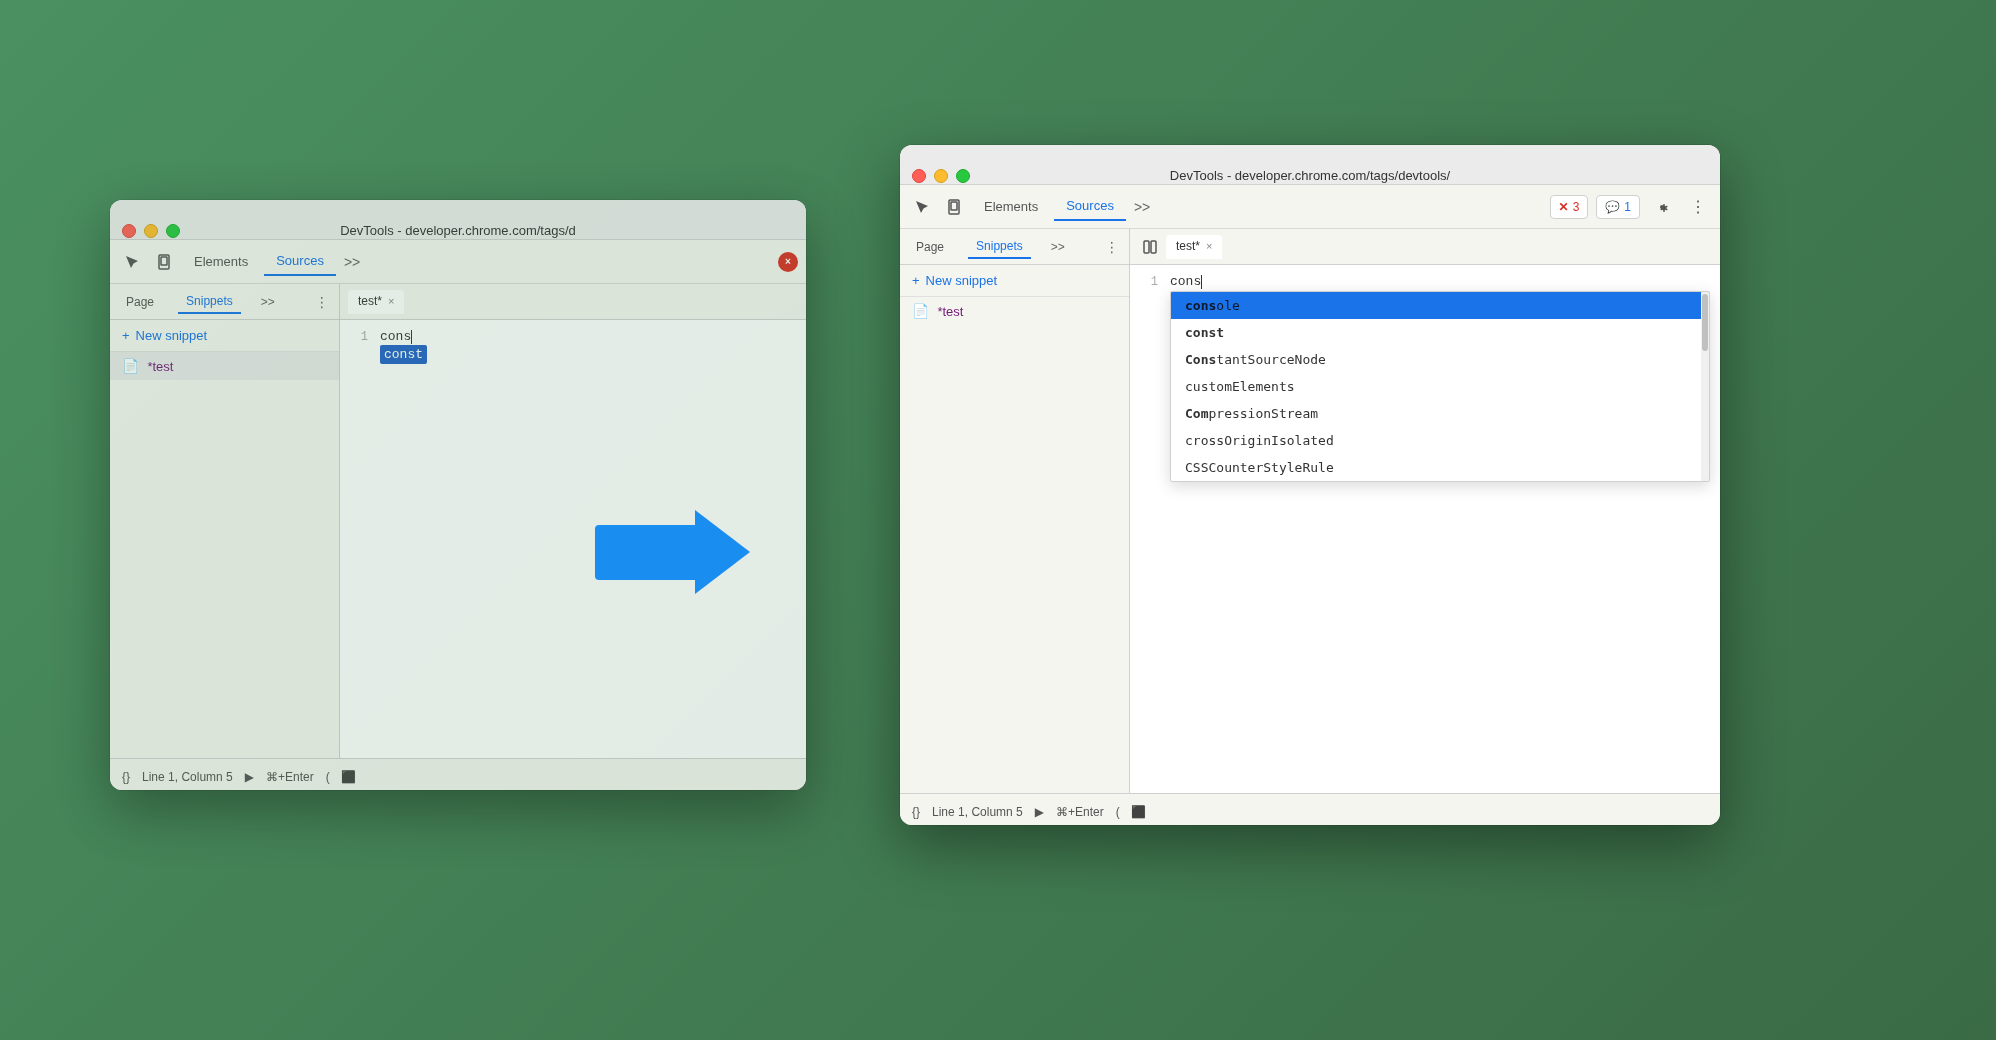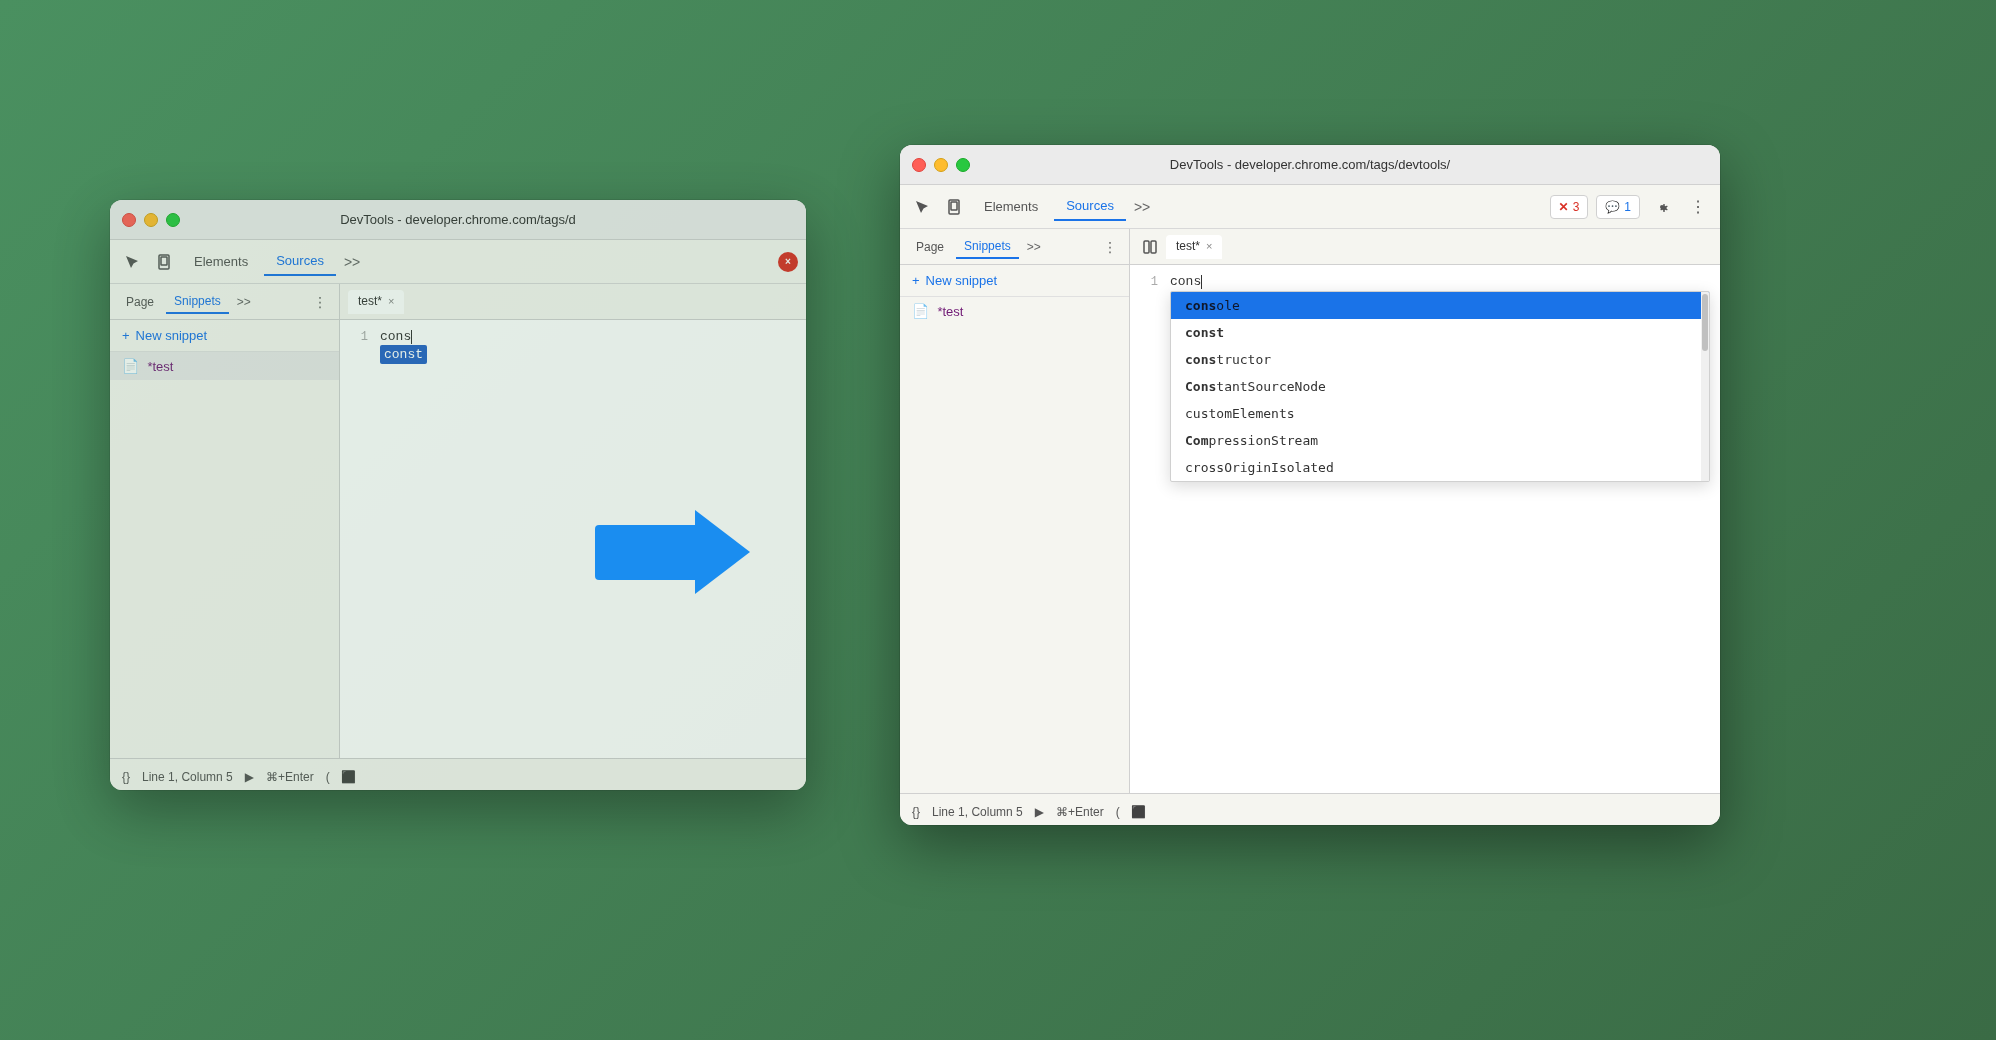--- a/index.html
+++ b/index.html
@@ -41,21 +41,21 @@
       top: 120px;
       left: 640px;
       z-index: 3;
     }
 
     
     .title-bar {
       background: #ebebeb;
       height: 40px;
       display: flex;
-      align-items: center;
+      align-items: flex-end;
       padding: 1px 12px;
       border-bottom: 1px solid #d0d0d0;
       position: relative;
     }
 
     .traffic-lights {
       display: flex;
       gap: 8px;
       align-items: center;
     }
@@ -159,21 +159,21 @@
       flex-direction: column;
       background: #f5f5f0;
     }
 
     .panel-tabs {
       display: flex;
       align-items: center;
       height: 36px;
       padding: 0 8px;
       border-bottom: 1px solid #d0d0d0;
-      gap: 4px;
+      gap: 16px;
     }
 
     .panel-tab {
       font-size: 12px;
       padding: 4px 8px;
       cursor: pointer;
       color: #555;
     }
 
     .panel-tab.active {
@@ -596,43 +596,43 @@
         <div class="autocomplete-dropdown" style="position:absolute;left:40px;top:26px;width:calc(100% - 50px);max-height:400px;overflow:hidden;">
 
           <div class="autocomplete-item selected">
             <span style="font-weight:bold;">cons</span><span>ole</span>
           </div>
 
           <div class="autocomplete-item">
             <span style="font-weight:bold;">const</span>
           </div>
 
-          <div class="autocomplete-item">
-            <span style="font-weight:bold;">cons</span><span>tructor</span>
-          </div>
 
           <div class="autocomplete-item">
             <span style="font-weight:bold;">Cons</span><span>tantSourceNode</span>
           </div>
 
 
 
 
           <div class="autocomplete-item">
             <span>customElements</span>
           </div>
 
           <div class="autocomplete-item">
             <span style="font-weight:bold;">Com</span><span>pressionStream</span>
           </div>
 
           <div class="autocomplete-item">
             <span>crossOriginIsolated</span>
           </div>
 
+          <div class="autocomplete-item">
+            <span>CSSCounterStyleRule</span>
+          </div>
 
           <div class="autocomplete-scrollbar">
             <div class="autocomplete-scrollbar-thumb"></div>
           </div>
         </div>
       </div>
     </div>
   </div>
 
   <div class="status-bar">

